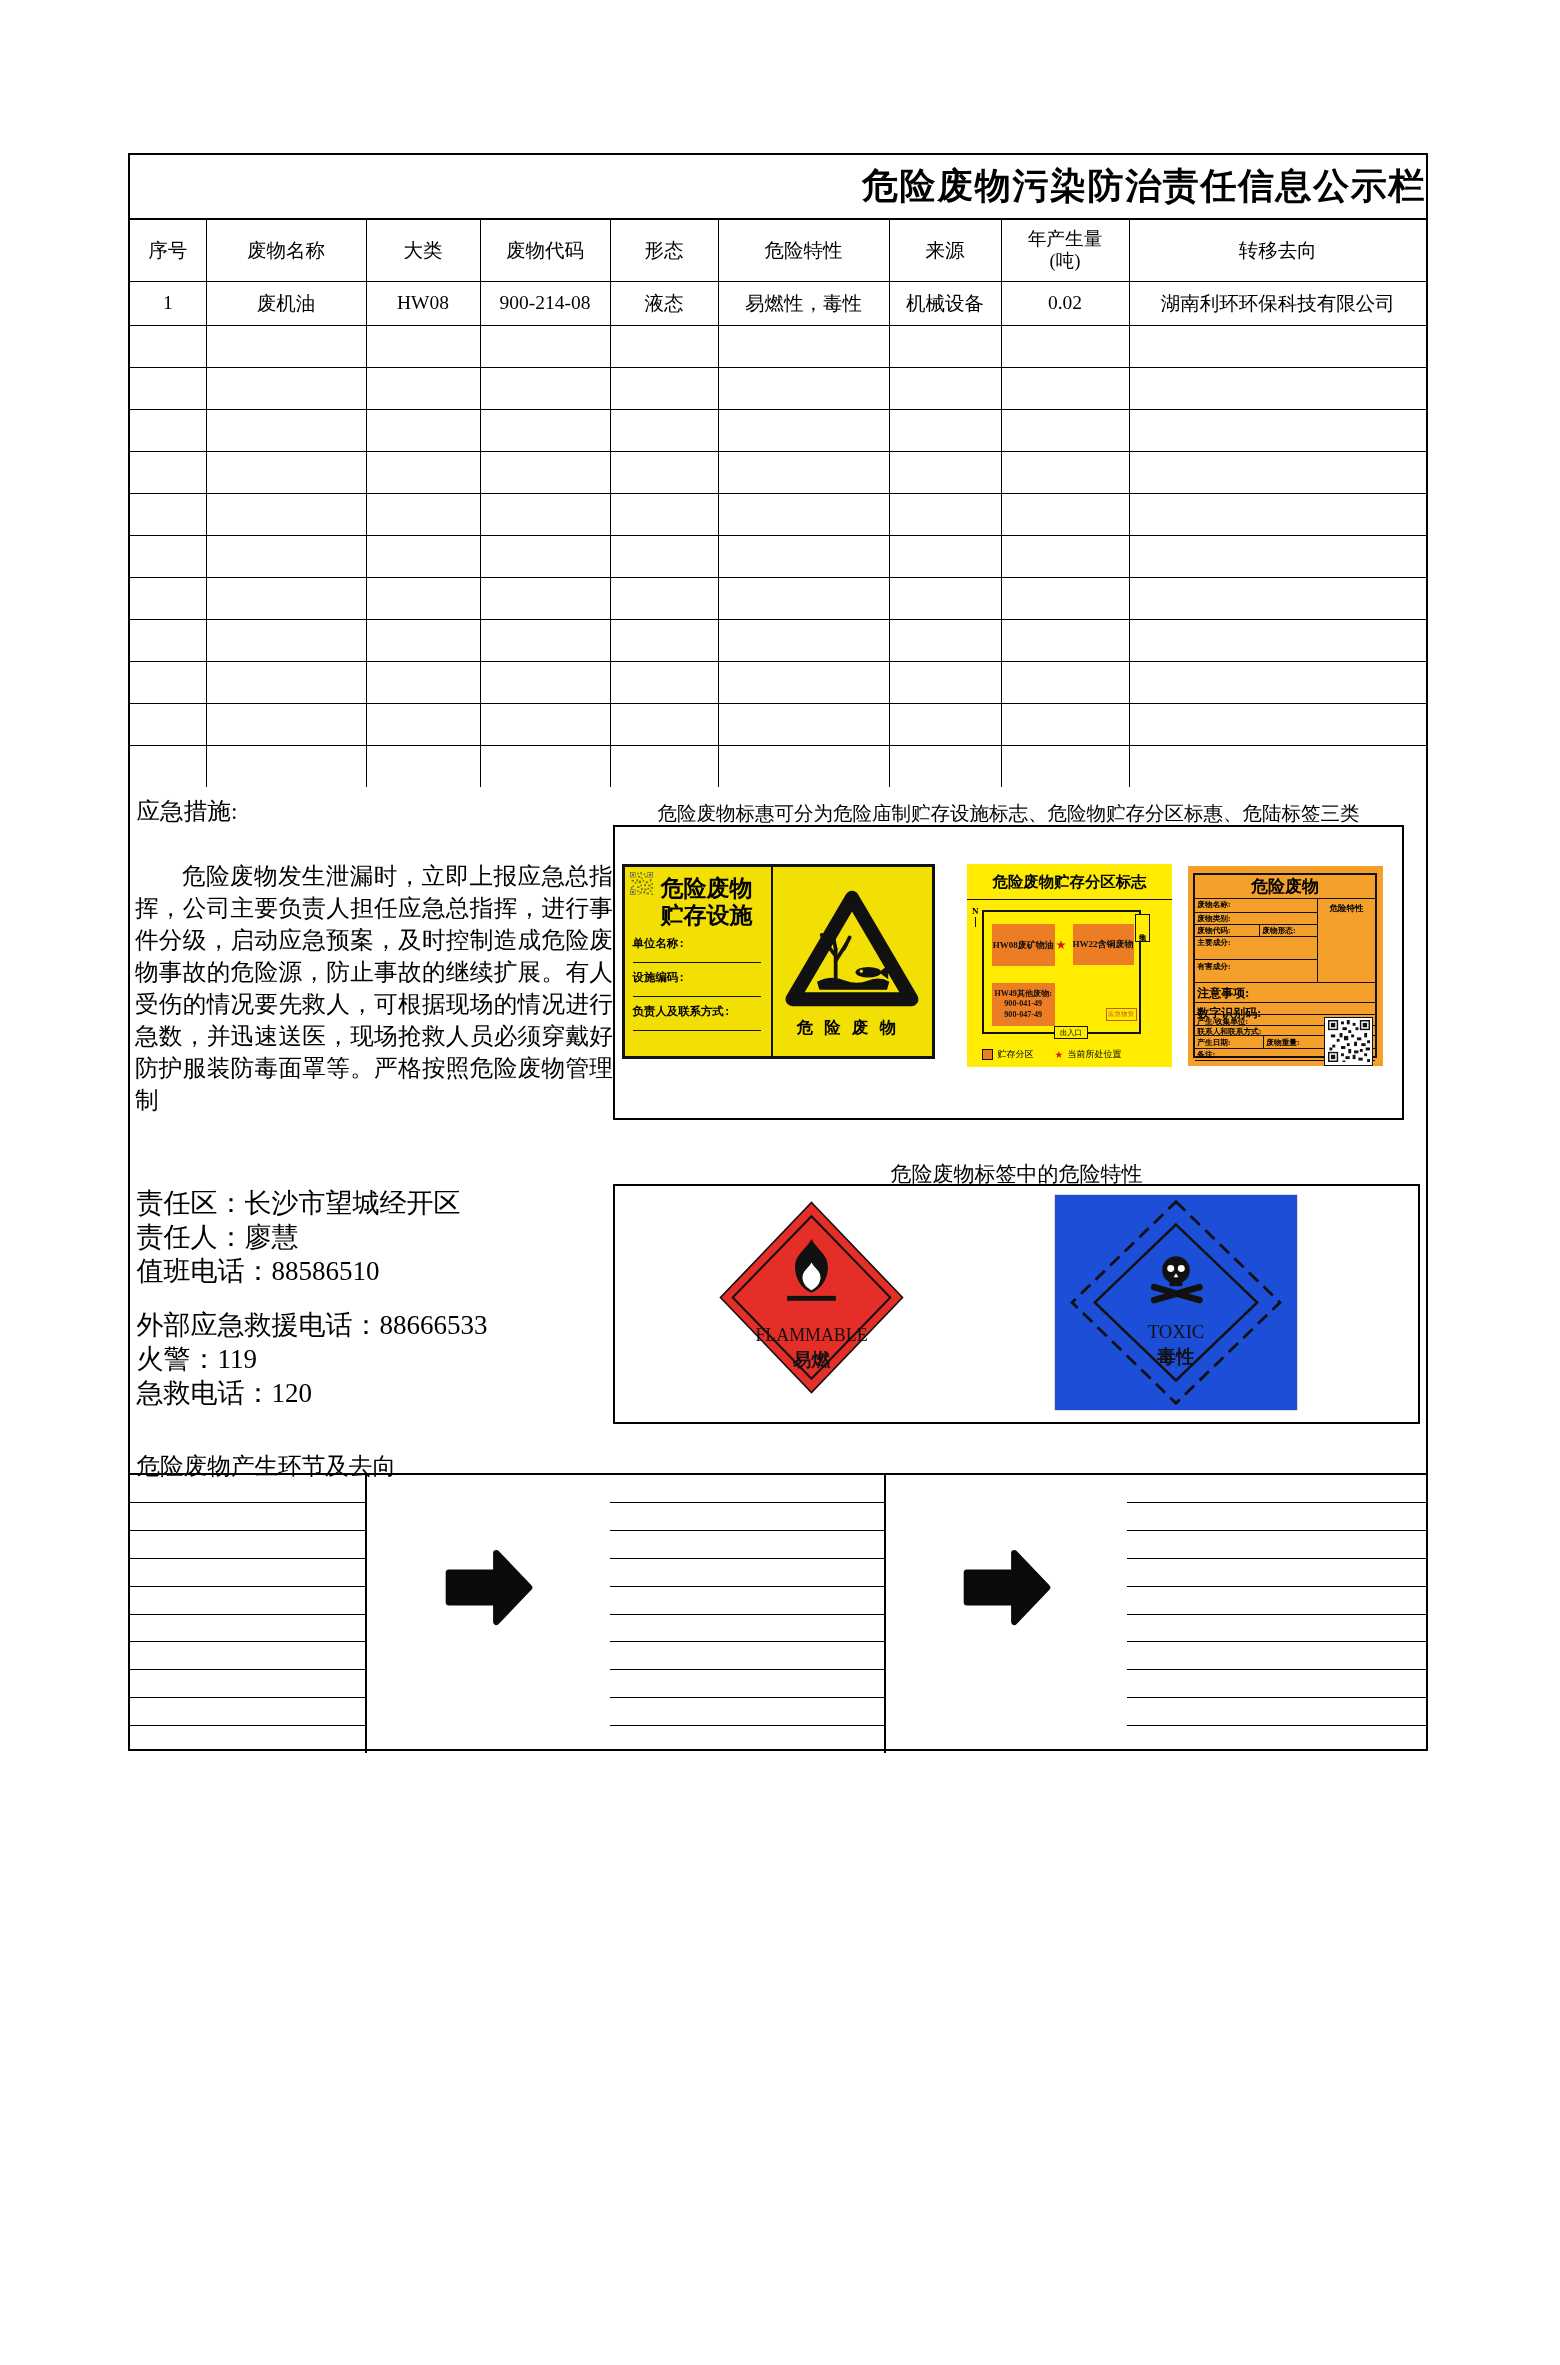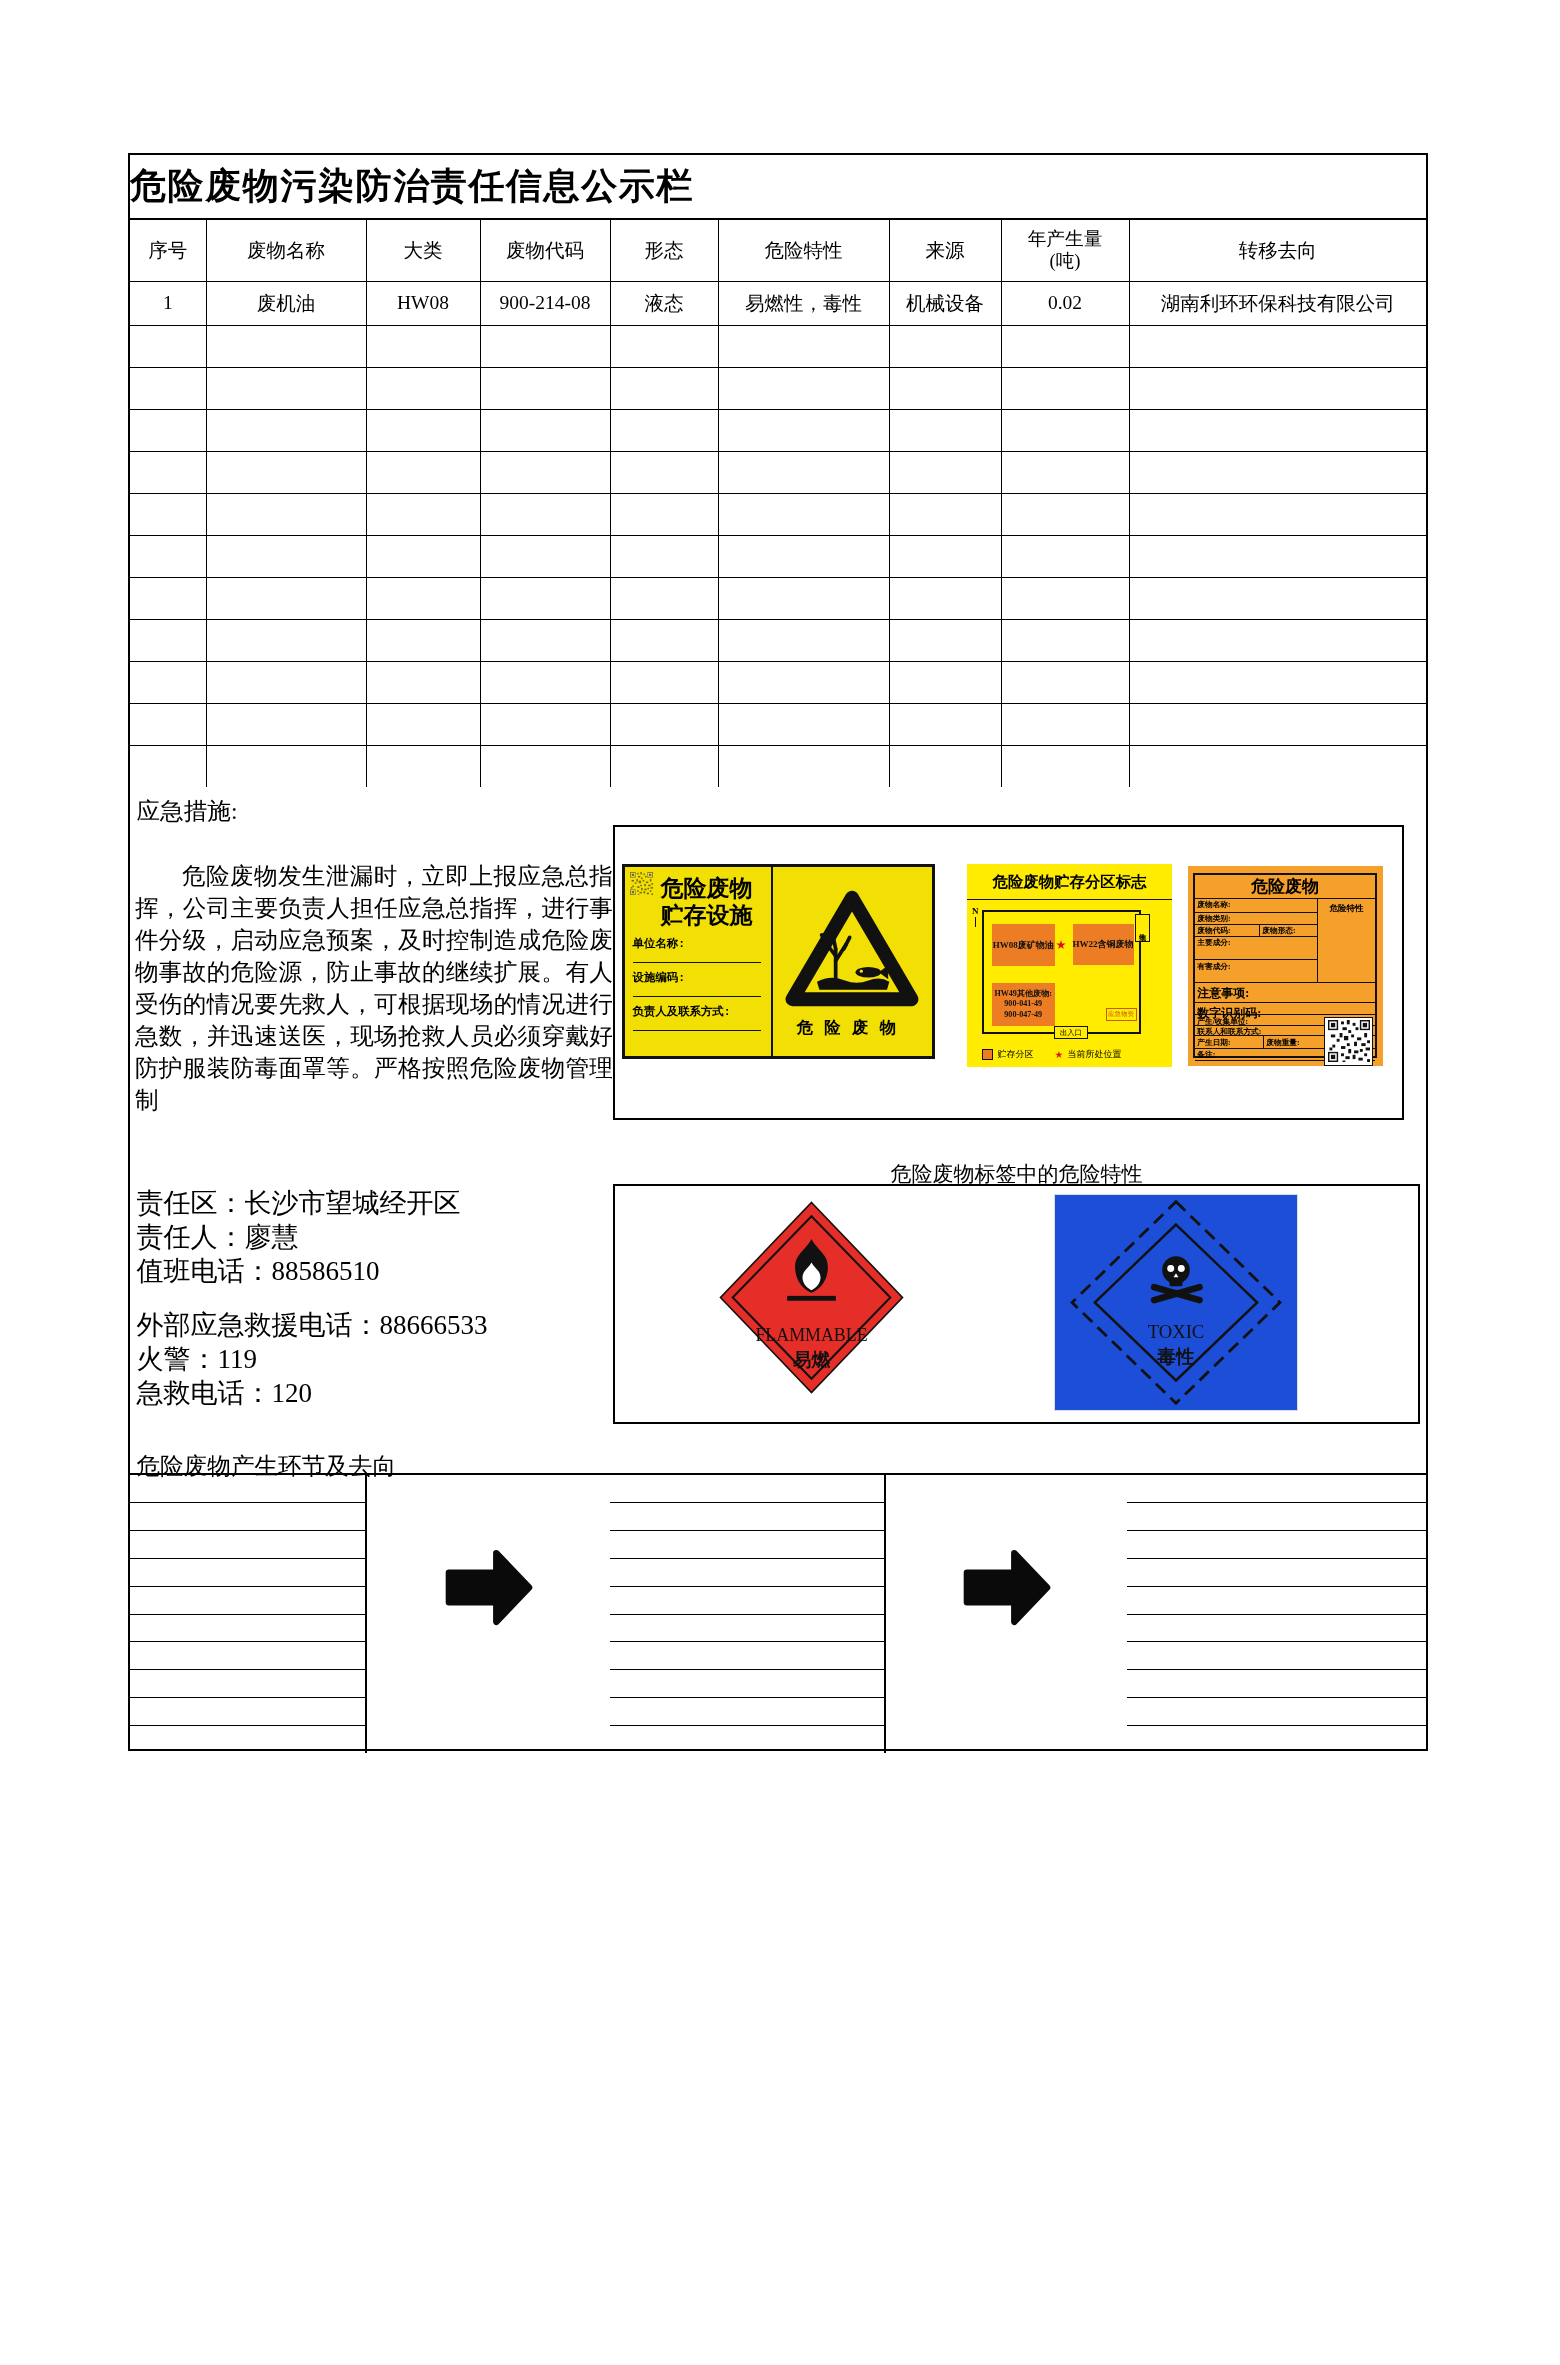--- a/index.html
+++ b/index.html
@@ -1,21 +1,21 @@
 <!DOCTYPE html>
 <html style="font-size:13px"><head>
 <meta charset="utf-8">
 <style>
   html,body{margin:0;padding:0;background:#fff;}
   #page{position:relative;width:1560px;height:2366px;background:#fff;
         font-family:"Liberation Serif","DejaVu Serif",serif;color:#000;overflow:hidden;}
   #doc{position:absolute;left:128px;top:153px;width:1300px;height:1598px;
        border:2.4px solid #000;box-sizing:border-box;}
   
-  .title-row{height:63px;border-bottom:2.4px solid #000;display:flex;align-items:center;justify-content:flex-start;}
+  .title-row{height:63px;border-bottom:2.4px solid #000;display:flex;align-items:center;justify-content:flex-end;}
   .title-row h1{margin:0;font-size:36px;font-weight:bold;letter-spacing:1.6px;}
   
   #main-table{width:100%;border-collapse:collapse;border-style:hidden;table-layout:fixed;}
   #main-table td{border:1.6px solid #000;text-align:center;vertical-align:middle;
                  font-size:19.5px;padding:0 3.3px;overflow:hidden;}
   tr.header-row{height:61px;}
   tr.data-row{height:44px;}
   tr.empty-row{height:42px;}
   .hdr-sub{font-size:18.7px;line-height:22px;font-family:Liberation Serif, serif;}
   
@@ -316,20 +316,21 @@
             <td></td>
             <td></td>
           </tr>
         </tbody>
     </table>
 
     <div id="emergency">
       <div class="em-label">应急措施:</div>
       <div class="em-paragraph">危险废物发生泄漏时，立即上报应急总指挥，公司主要负责人担任应急总指挥，进行事件分级，启动应急预案，及时控制造成危险废物事故的危险源，防止事故的继续扩展。有人受伤的情况要先救人，可根据现场的情况进行急数，并迅速送医，现场抢救人员必须穿戴好防护服装防毒面罩等。严格按照危险废物管理制</div>
 
+      <div class="signs-heading">危险废物标惠可分为危险庙制贮存设施标志、危险物贮存分区标惠、危陆标签三类</div>
 
       <div class="box-frame" id="signs-box">
 
         <div class="sign-storage">
           <div class="sst-left">
             <svg class="sst-qr" viewBox="0 0 29 29">
                 <use href="#qr-pat"></use>
               </svg>
             <div class="sst-title">
               <div>危险废物</div>

